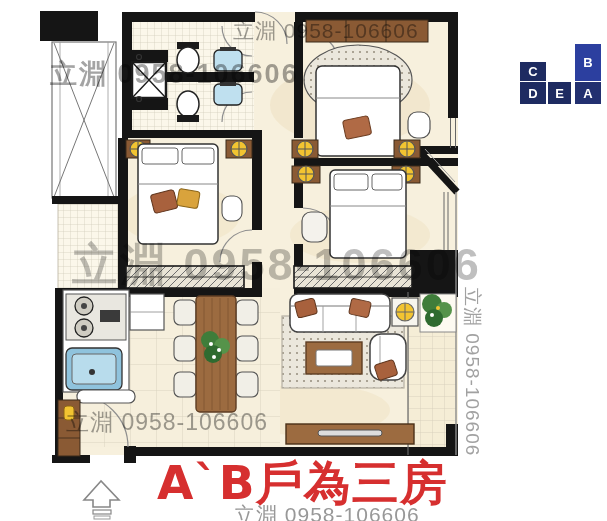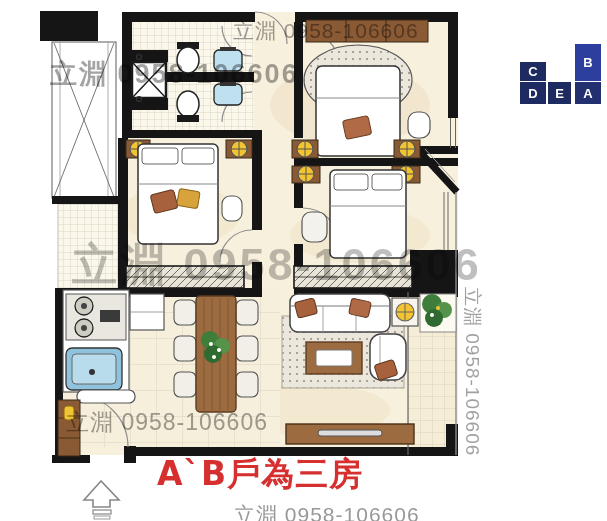--- a/index.html
+++ b/index.html
@@ -8,21 +8,21 @@
   svg{position:absolute;left:0;top:0;}
   .wm{position:absolute;color:var(--watermark,#8a8a8a);mix-blend-mode:multiply;
       white-space:nowrap;font-family:"Liberation Sans",sans-serif;line-height:1;}
   #wm-top{left:233px;top:20px;font-size:21px;letter-spacing:1px;opacity:.82;}
   #wm-upper-left{left:50px;top:61px;font-size:27px;font-weight:bold;letter-spacing:2px;opacity:.78;}
   #wm-center{left:72px;top:242px;font-size:45px;font-weight:bold;letter-spacing:3px;opacity:.55;}
   #wm-lower-left{left:66px;top:411px;font-size:23px;letter-spacing:1px;opacity:.8;}
   #wm-vertical{left:482px;top:287px;font-size:19px;letter-spacing:1px;opacity:.8;
                transform:rotate(90deg);transform-origin:0 0;}
   #wm-bottom{left:234px;top:504px;font-size:21px;letter-spacing:1px;opacity:.88;}
-  #caption{position:absolute;left:157px;top:452px;font-size:33px;font-weight:bold;
+  #caption{position:absolute;left:157px;top:452px;font-size:47px;font-weight:bold;
            color:var(--caption_red,#d62f2f);letter-spacing:1px;white-space:nowrap;
            font-family:"DejaVu Sans","Liberation Sans",sans-serif;}
   .unit{position:absolute;display:flex;align-items:center;justify-content:center;
         color:#fff;font-weight:bold;font-size:13px;background:var(--unit_default,#1e2b61);}
   .unit-c{left:520px;top:62px;width:26px;height:19px;}
   .unit-b{left:575px;top:44px;width:26px;height:37px;background:var(--unit_highlight,#2c3f9f);}
   .unit-d{left:520px;top:82px;width:26px;height:22px;}
   .unit-e{left:548px;top:82px;width:23px;height:22px;}
   .unit-a{left:575px;top:82px;width:26px;height:22px;background:var(--unit_alt,#223070);}
   .wall{fill:#151515;}

